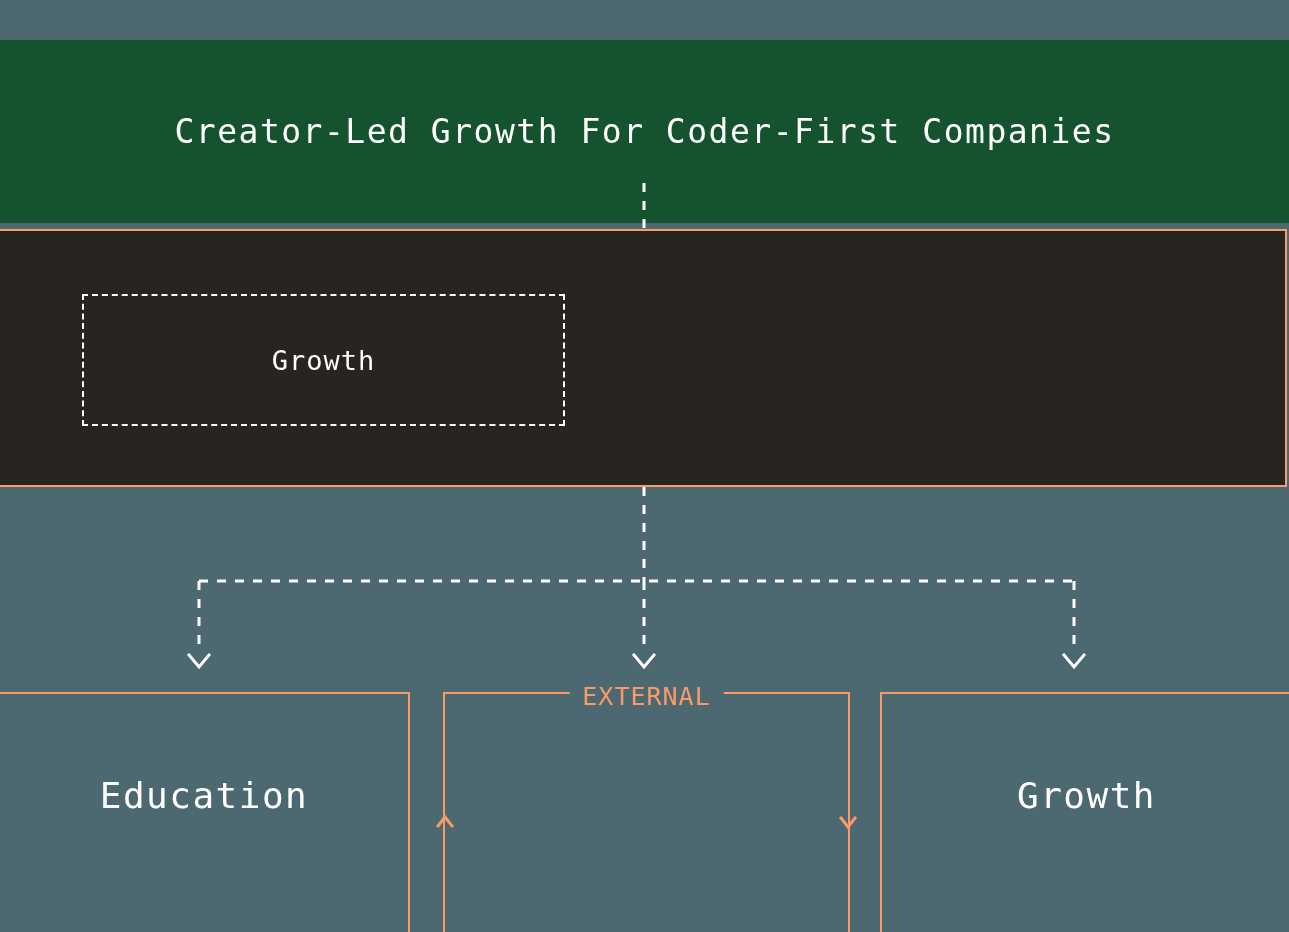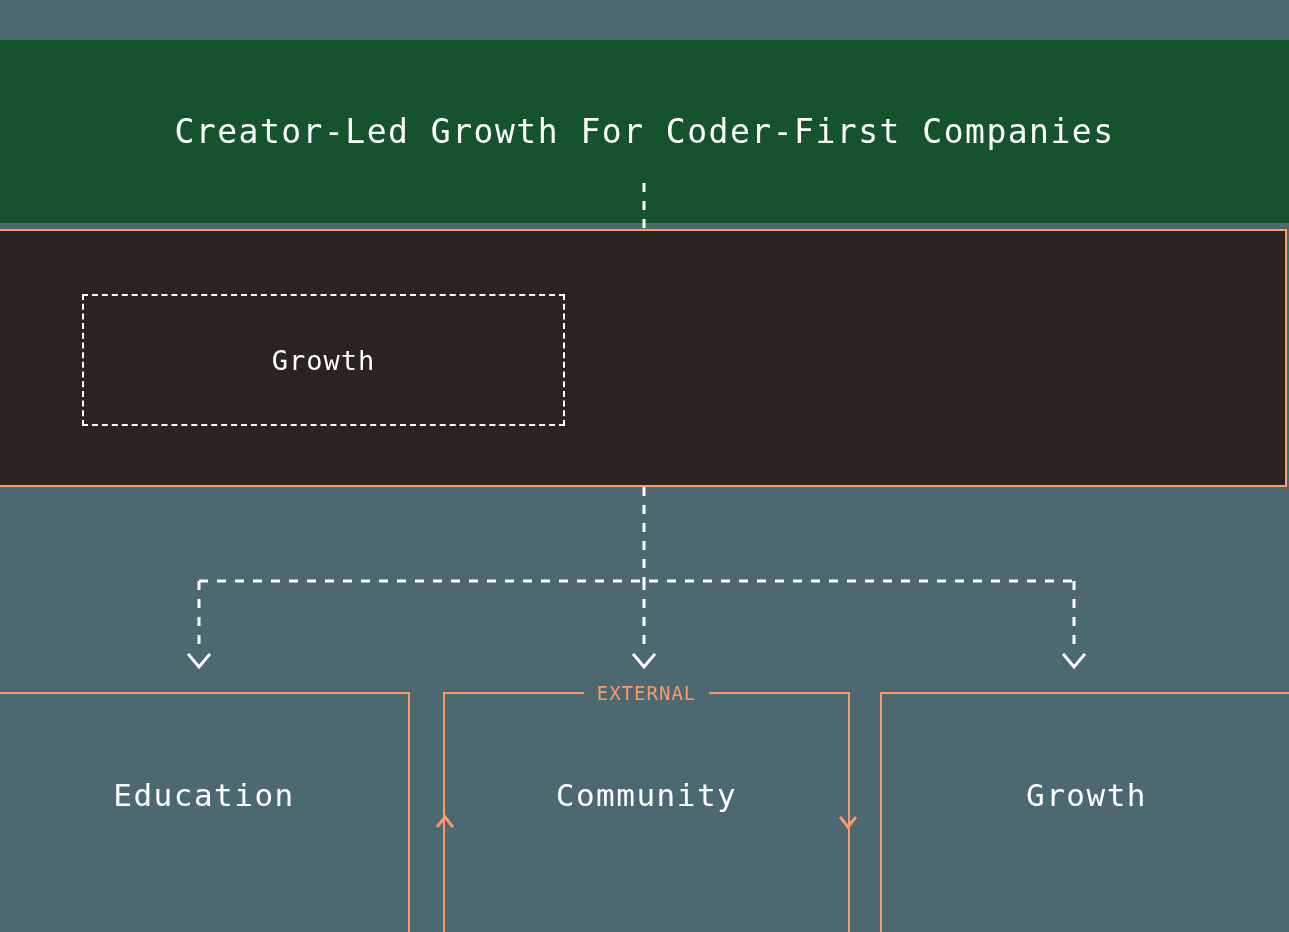--- a/index.html
+++ b/index.html
@@ -50,33 +50,33 @@
   #subbox-distribution{left:724px;width:483px;}
 
   
   .pillar{
     position:absolute;top:692px;height:260px;
     border:2px solid #fb9a67;
     box-sizing:border-box;
     display:flex;align-items:center;justify-content:center;
   }
   .pillar-label{
-    color:#ffffff;font-size:31px;letter-spacing:1.5px;white-space:nowrap;
+    color:#ffffff;font-size:36px;letter-spacing:1.5px;white-space:nowrap;
     position:relative;top:-27px;
   }
   #pillar-education{left:-2px;width:412px;}
   #pillar-community{left:443px;width:407px;background:transparent;}
   #pillar-trust{left:880px;width:413px;}
 
   
   .edge-label{
     position:absolute;left:50%;transform:translateX(-50%);
     background:#4c6870;
     color:#fb9a67;
-    font-size:19px;
+    font-size:25px;
     letter-spacing:1px;
     padding:0 13px;
     white-space:nowrap;
     line-height:1;
   }
   #label-external{top:-10px;}
 
   
   .edge-arrow{
     position:absolute;top:50%;transform:translateY(-50%);
@@ -119,21 +119,20 @@
       <span class="subbox-label">Growth</span>
     </div>
 
   </div>
 
   <div class="pillar" id="pillar-education">
     <span class="pillar-label">Education</span>
   </div>
 
   <div class="pillar" id="pillar-community">
-    <span class="pillar-label">Community</span>
 
     <span class="edge-label" id="label-external">EXTERNAL</span>
 
     <svg class="edge-arrow" id="arrow-community-in" viewBox="0 0 26 26">
       <polyline points="6,17 13,8 20,17" fill="none" stroke="#fb9a67" stroke-width="3" stroke-linecap="square"></polyline>
     </svg>
 
     <svg class="edge-arrow" id="arrow-community-out" viewBox="0 0 26 26">
       <polyline points="6,9 13,18 20,9" fill="none" stroke="#fb9a67" stroke-width="3" stroke-linecap="square"></polyline>
     </svg>

